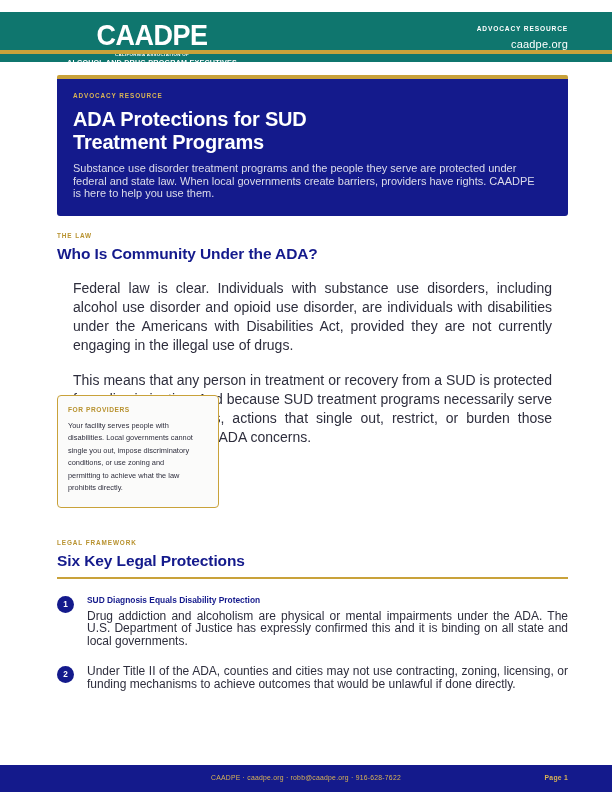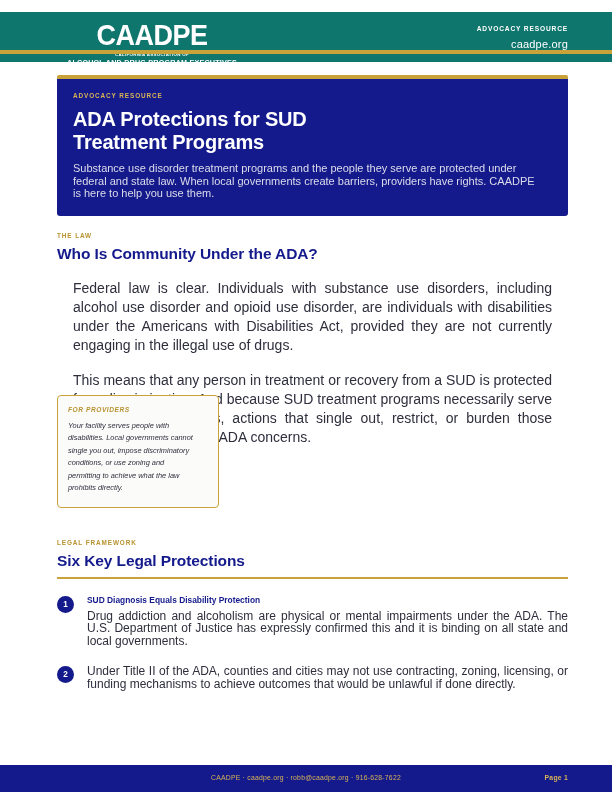--- a/index.html
+++ b/index.html
@@ -174,21 +174,20 @@
     gap: 12px;
   }
   .card {
     width: 162px;
     box-sizing: border-box;
     background: #fbfbfa;
     border: 1px solid #c9a23a;
     border-radius: 4px;
     padding: 9px 20px 10px 10px;
     min-height: 113px;
-    font-style: italic;
   }
   .card-title {
     font-size: 6.6px;
     font-weight: bold;
     letter-spacing: 0.55px;
     color: #b8922f;
     line-height: 9px;
     margin-bottom: 6px;
   }
   .card-text {

